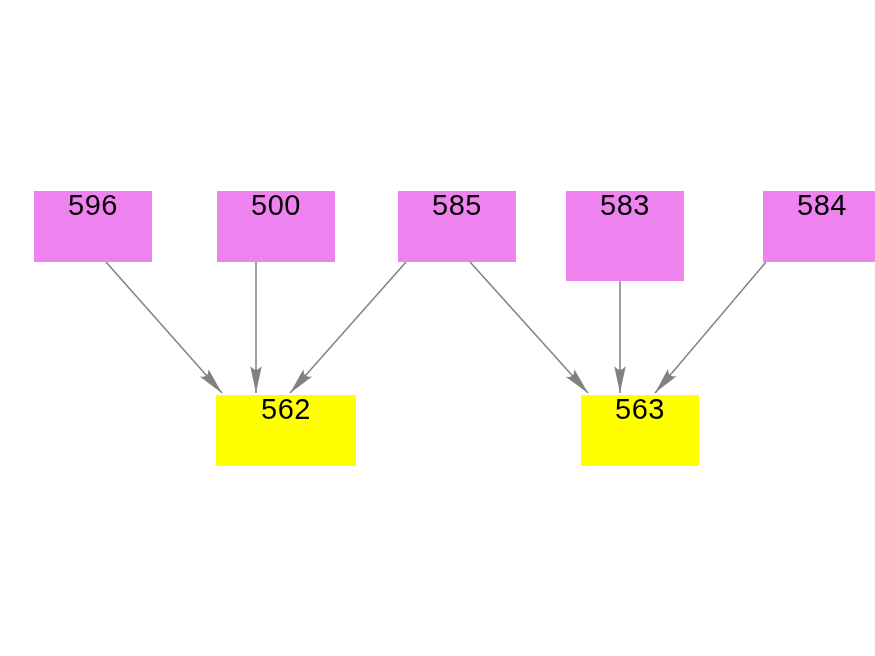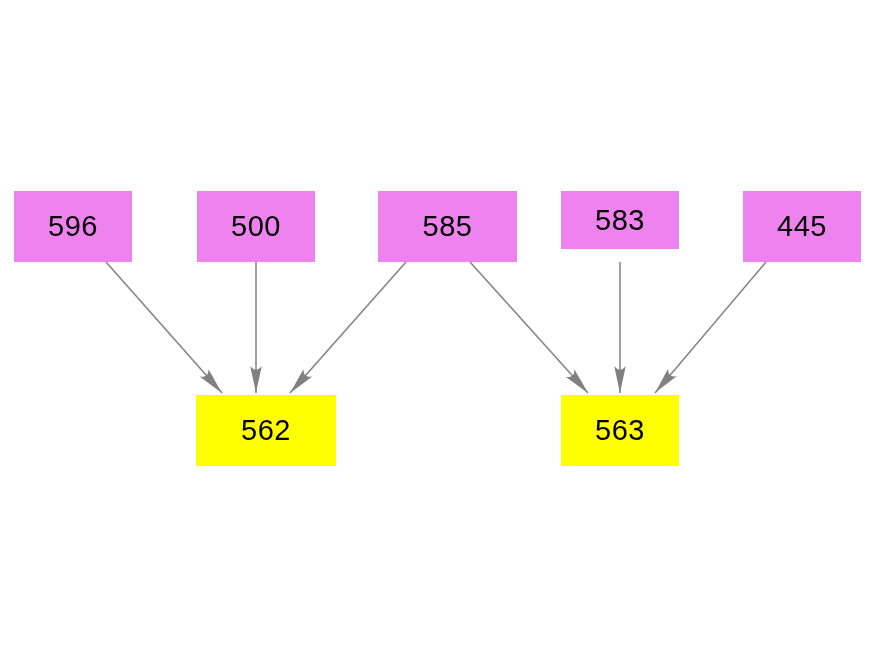--- a/index.html
+++ b/index.html
@@ -23,23 +23,23 @@
     position: absolute;
     left: 0;
     top: 0;
     width: 875px;
     height: 656px;
     pointer-events: none;
   }
   .node {
     position: absolute;
     display: flex;
-    align-items: center;
     justify-content: center;
     box-sizing: border-box;
+    margin-left: 20px;
   }
   .node-label {
     font-size: 29px;
     line-height: 1;
     color: #000000;
     letter-spacing: 0.5px;
     user-select: none;
   }
 </style>
 </head>
@@ -58,28 +58,28 @@
       <line x1="470" y1="262" x2="588" y2="393" stroke="#818181" stroke-width="1.5" marker-end="url(#arrowhead)"></line>
       <line x1="620" y1="262" x2="620" y2="393" stroke="#818181" stroke-width="1.5" marker-end="url(#arrowhead)"></line>
       <line x1="766" y1="262" x2="655" y2="393" stroke="#818181" stroke-width="1.5" marker-end="url(#arrowhead)"></line>
     </svg>
     <div class="node" style="left: 14px; top: 191px; width: 118px; height: 71px; background: rgb(238, 130, 238);">
       <span class="node-label" style="color: rgb(0, 0, 0);">596</span>
     </div>
     <div class="node" style="left: 197px; top: 191px; width: 118px; height: 71px; background: rgb(238, 130, 238);">
       <span class="node-label" style="color: rgb(0, 0, 0);">500</span>
     </div>
-    <div class="node" style="left: 378px; top: 191px; width: 139px; height: 71px; background: rgb(238, 130, 238);">
+    <div class="node" style="left: 378px; top: 191px; width: 118px; height: 71px; background: rgb(238, 130, 238);">
       <span class="node-label" style="color: rgb(0, 0, 0);">585</span>
     </div>
-    <div class="node" style="left: 561px; top: 191px; width: 118px; height: 58px; background: rgb(238, 130, 238);">
+    <div class="node" style="left: 546px; top: 191px; width: 118px; height: 90px; background: rgb(238, 130, 238);">
       <span class="node-label" style="color: rgb(0, 0, 0);">583</span>
     </div>
     <div class="node" style="left: 743px; top: 191px; width: 118px; height: 71px; background: rgb(238, 130, 238);">
-      <span class="node-label" style="color: rgb(0, 0, 0);">445</span>
+      <span class="node-label" style="color: rgb(0, 0, 0);">584</span>
     </div>
     <div class="node" style="left: 196px; top: 395px; width: 140px; height: 71px; background: rgb(255, 255, 0);">
       <span class="node-label" style="color: rgb(0, 0, 0);">562</span>
     </div>
     <div class="node" style="left: 561px; top: 395px; width: 118px; height: 71px; background: rgb(255, 255, 0);">
       <span class="node-label" style="color: rgb(0, 0, 0);">563</span>
     </div>
   </div>
 
 </body></html>

